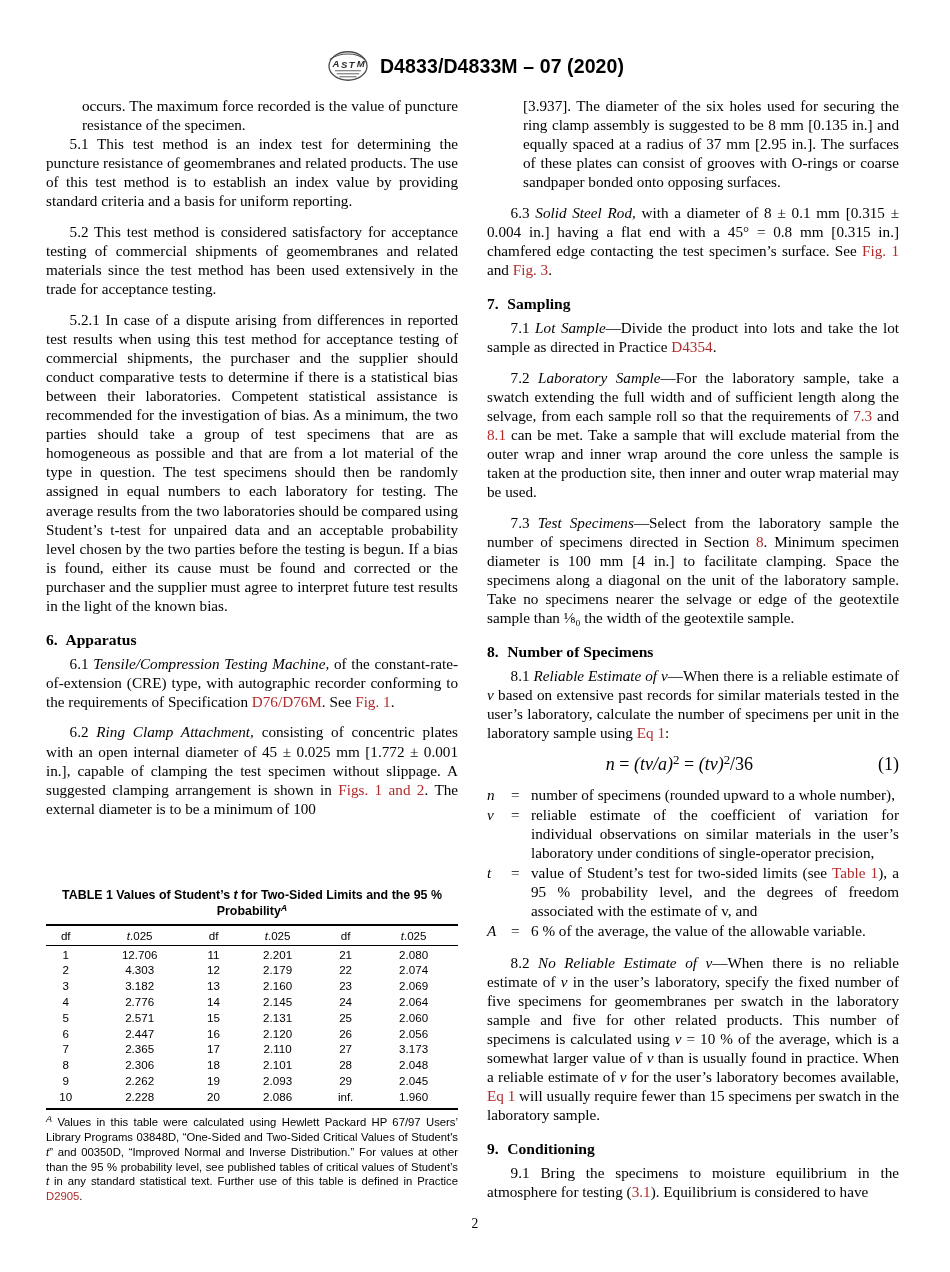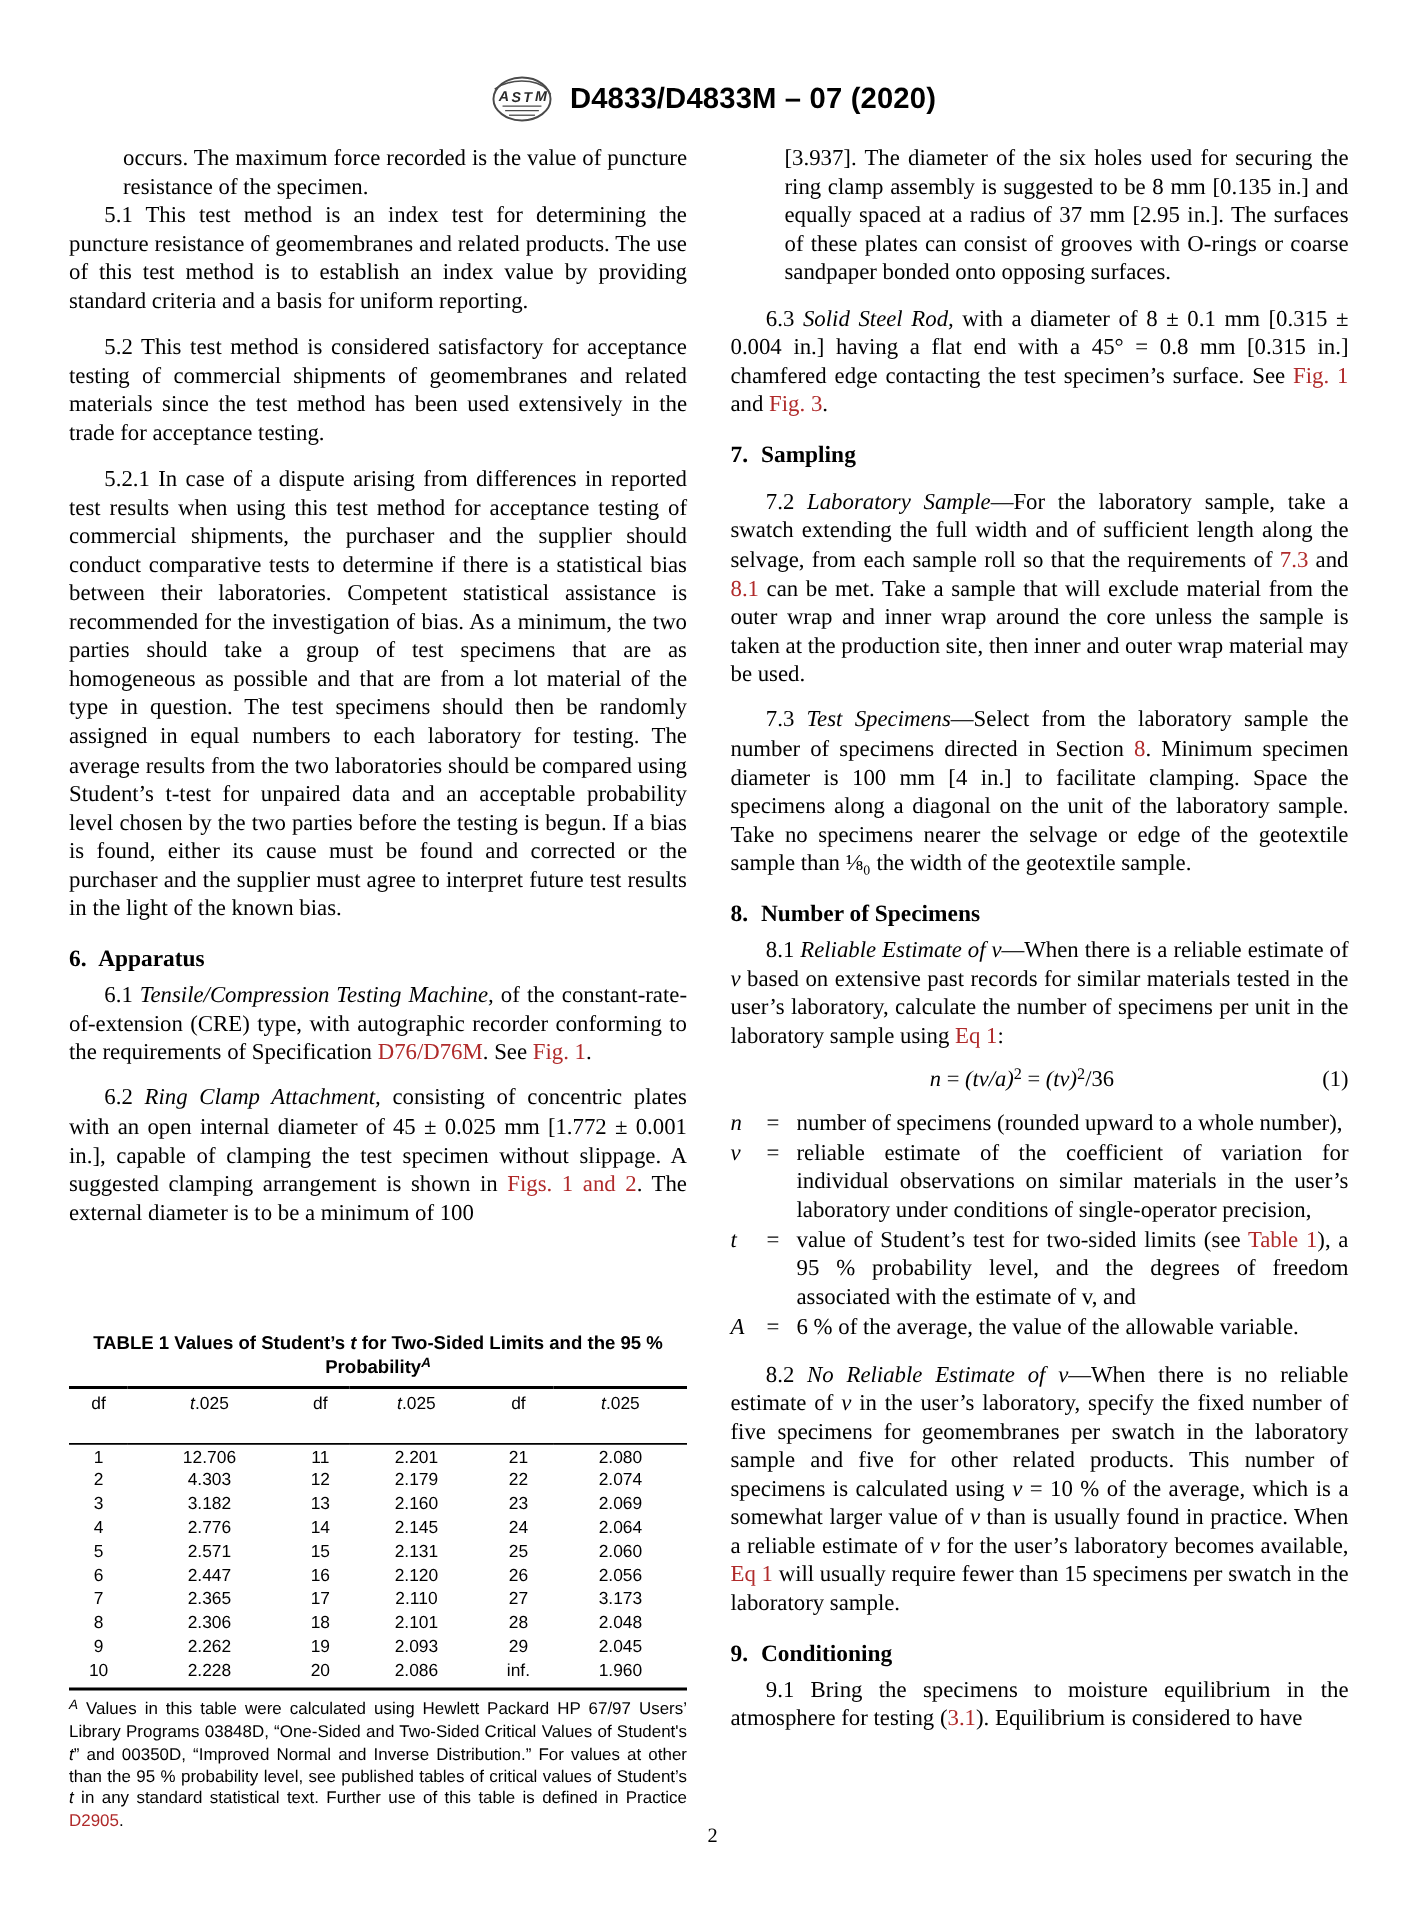--- a/index.html
+++ b/index.html
@@ -81,21 +81,21 @@
 
   .ital { font-style: italic; }
   .lnk  { color: #b02a2a; }
   .sup  { font-size: 0.72em; vertical-align: 0.45em; }
 
   
   .equation-row {
     display: flex;
     align-items: baseline;
     margin: 10px 0 9px 0;
-    font-size: 15px;
+    font-size: 18px;
   }
   .equation-body {
     flex: 1 1 auto;
     text-align: center;
     font-style: italic;
   }
   .equation-body .rm { font-style: normal; }
   .equation-num {
     flex: 0 0 auto;
     font-style: normal;
@@ -131,21 +131,21 @@
     margin-bottom: 5px;
   }
   .table-caption .ital { font-style: italic; }
   table.t1 {
     border-collapse: collapse;
     width: 100%;
     font-size: 11.6px;
   }
   table.t1 thead th {
     font-weight: normal;
-    padding: 3px 0 20px 0;
+    padding: 3px 0 3px 0;
     text-align: center;
   }
   table.t1 thead th .ital { font-style: italic; }
   table.t1 tbody td {
     padding: 1.4px 0;
     text-align: center;
   }
   tr.head-row th { border-bottom: 1px solid #000; }
   tr.head-row-top th { border-top: 2.4px solid #000; }
   tr.last-row td { padding-bottom: 4px; }
@@ -319,20 +319,21 @@
 
     <p class="flow">[3.937]. The diameter of the six holes used for securing the ring clamp assembly is suggested to be 8 mm [0.135 in.] and equally spaced at a radius of 37 mm [2.95 in.]. The surfaces of these plates can consist of grooves with O-rings or coarse sandpaper bonded onto opposing surfaces.</p>
 
     <p class="indent gap"><span>6.3</span> <span class="ital">Solid Steel Rod,</span><span> with a diameter of 8 ± 0.1 mm [0.315 ± 0.004 in.] having a flat end with a 45° = 0.8 mm [0.315 in.] chamfered edge contacting the test specimen’s surface. See </span><span class="lnk">Fig. 1</span><span> and </span><span class="lnk">Fig. 3</span><span>.</span></p>
 
     <h2 class="section">
       <span class="num">7.</span>
       <span>Sampling</span>
     </h2>
 
+    <p class="indent"><span>7.1</span> <span class="ital">Lot Sample</span><span>—Divide the product into lots and take the lot sample as directed in Practice </span><span class="lnk">D4354</span><span>.</span></p>
 
     <p class="indent gap"><span>7.2</span> <span class="ital">Laboratory Sample</span><span>—For the laboratory sample, take a swatch extending the full width and of sufficient length along the selvage, from each sample roll so that the requirements of </span><span class="lnk">7.3</span><span> and </span><span class="lnk">8.1</span><span> can be met. Take a sample that will exclude material from the outer wrap and inner wrap around the core unless the sample is taken at the production site, then inner and outer wrap material may be used.</span></p>
 
     <p class="indent gap"><span>7.3</span> <span class="ital">Test Specimens</span><span>—Select from the laboratory sample the number of specimens directed in Section </span><span class="lnk">8</span><span>. Minimum specimen diameter is 100 mm [4 in.] to facilitate clamping. Space the specimens along a diagonal on the unit of the laboratory sample. Take no specimens nearer the selvage or edge of the geotextile sample than </span><span>⅛₀</span><span> the width of the geotextile sample.</span></p>
 
     <h2 class="section">
       <span class="num">8.</span>
       <span>Number of Specimens</span>
     </h2>
 

